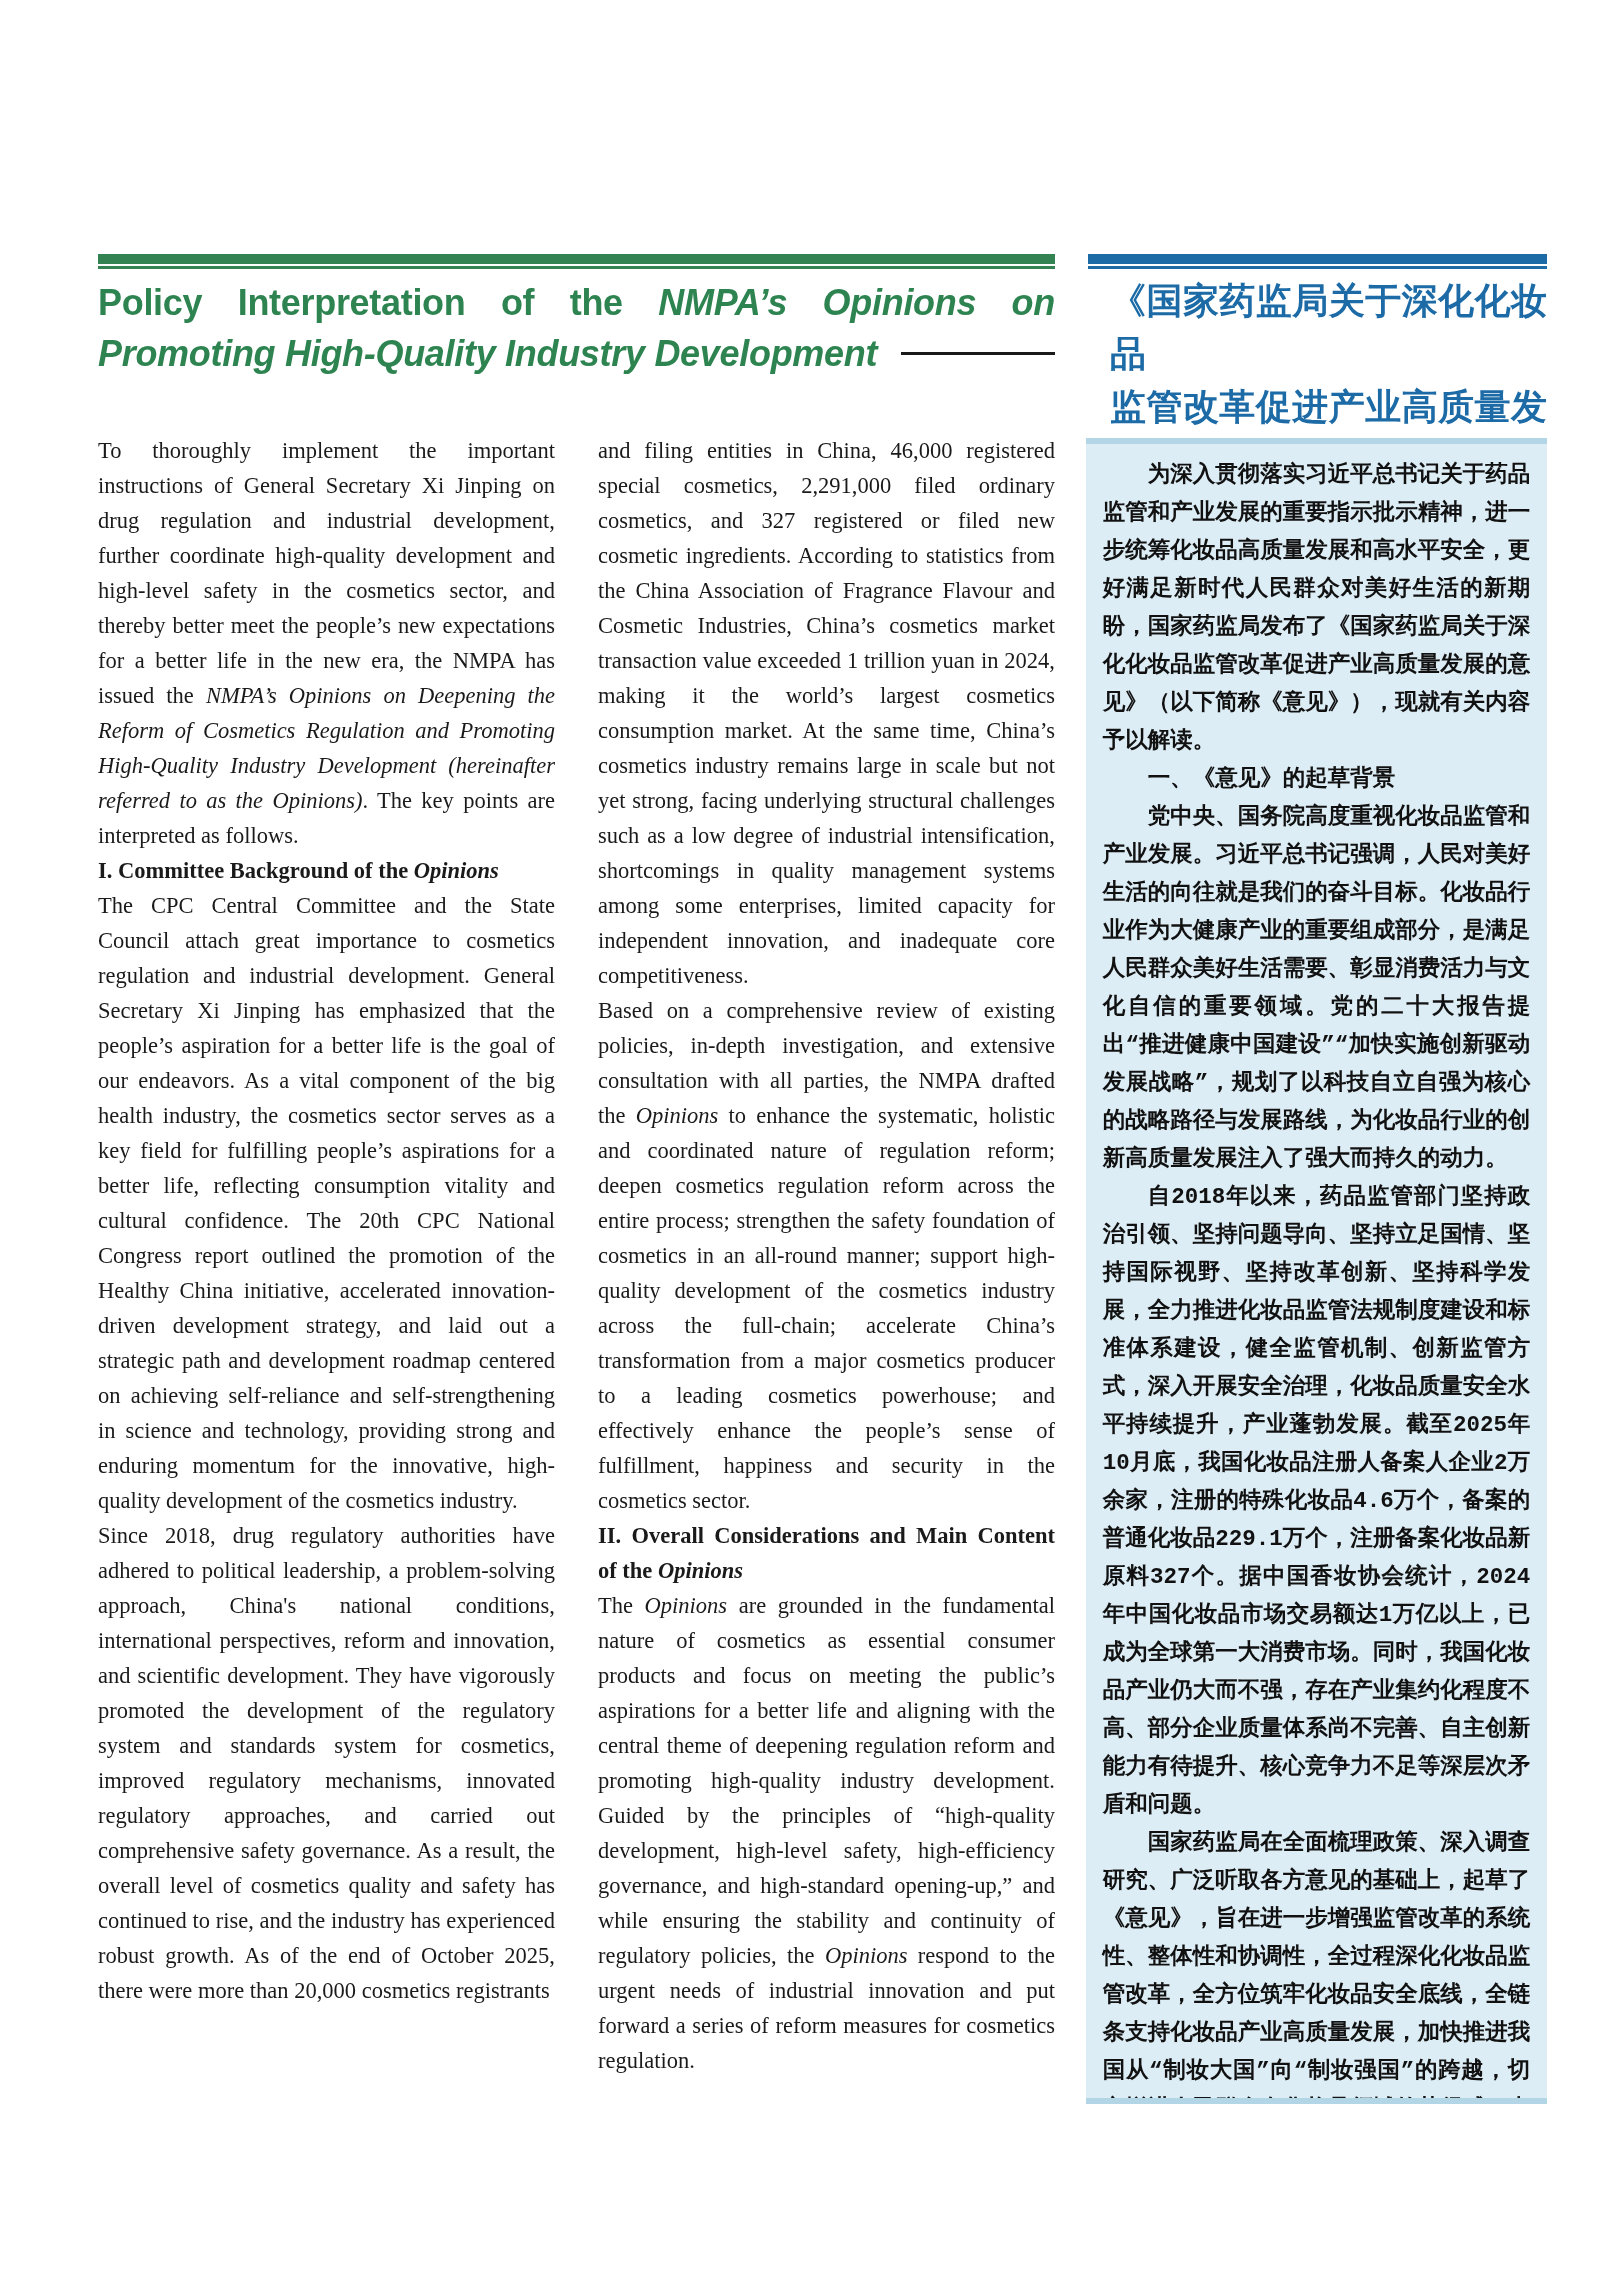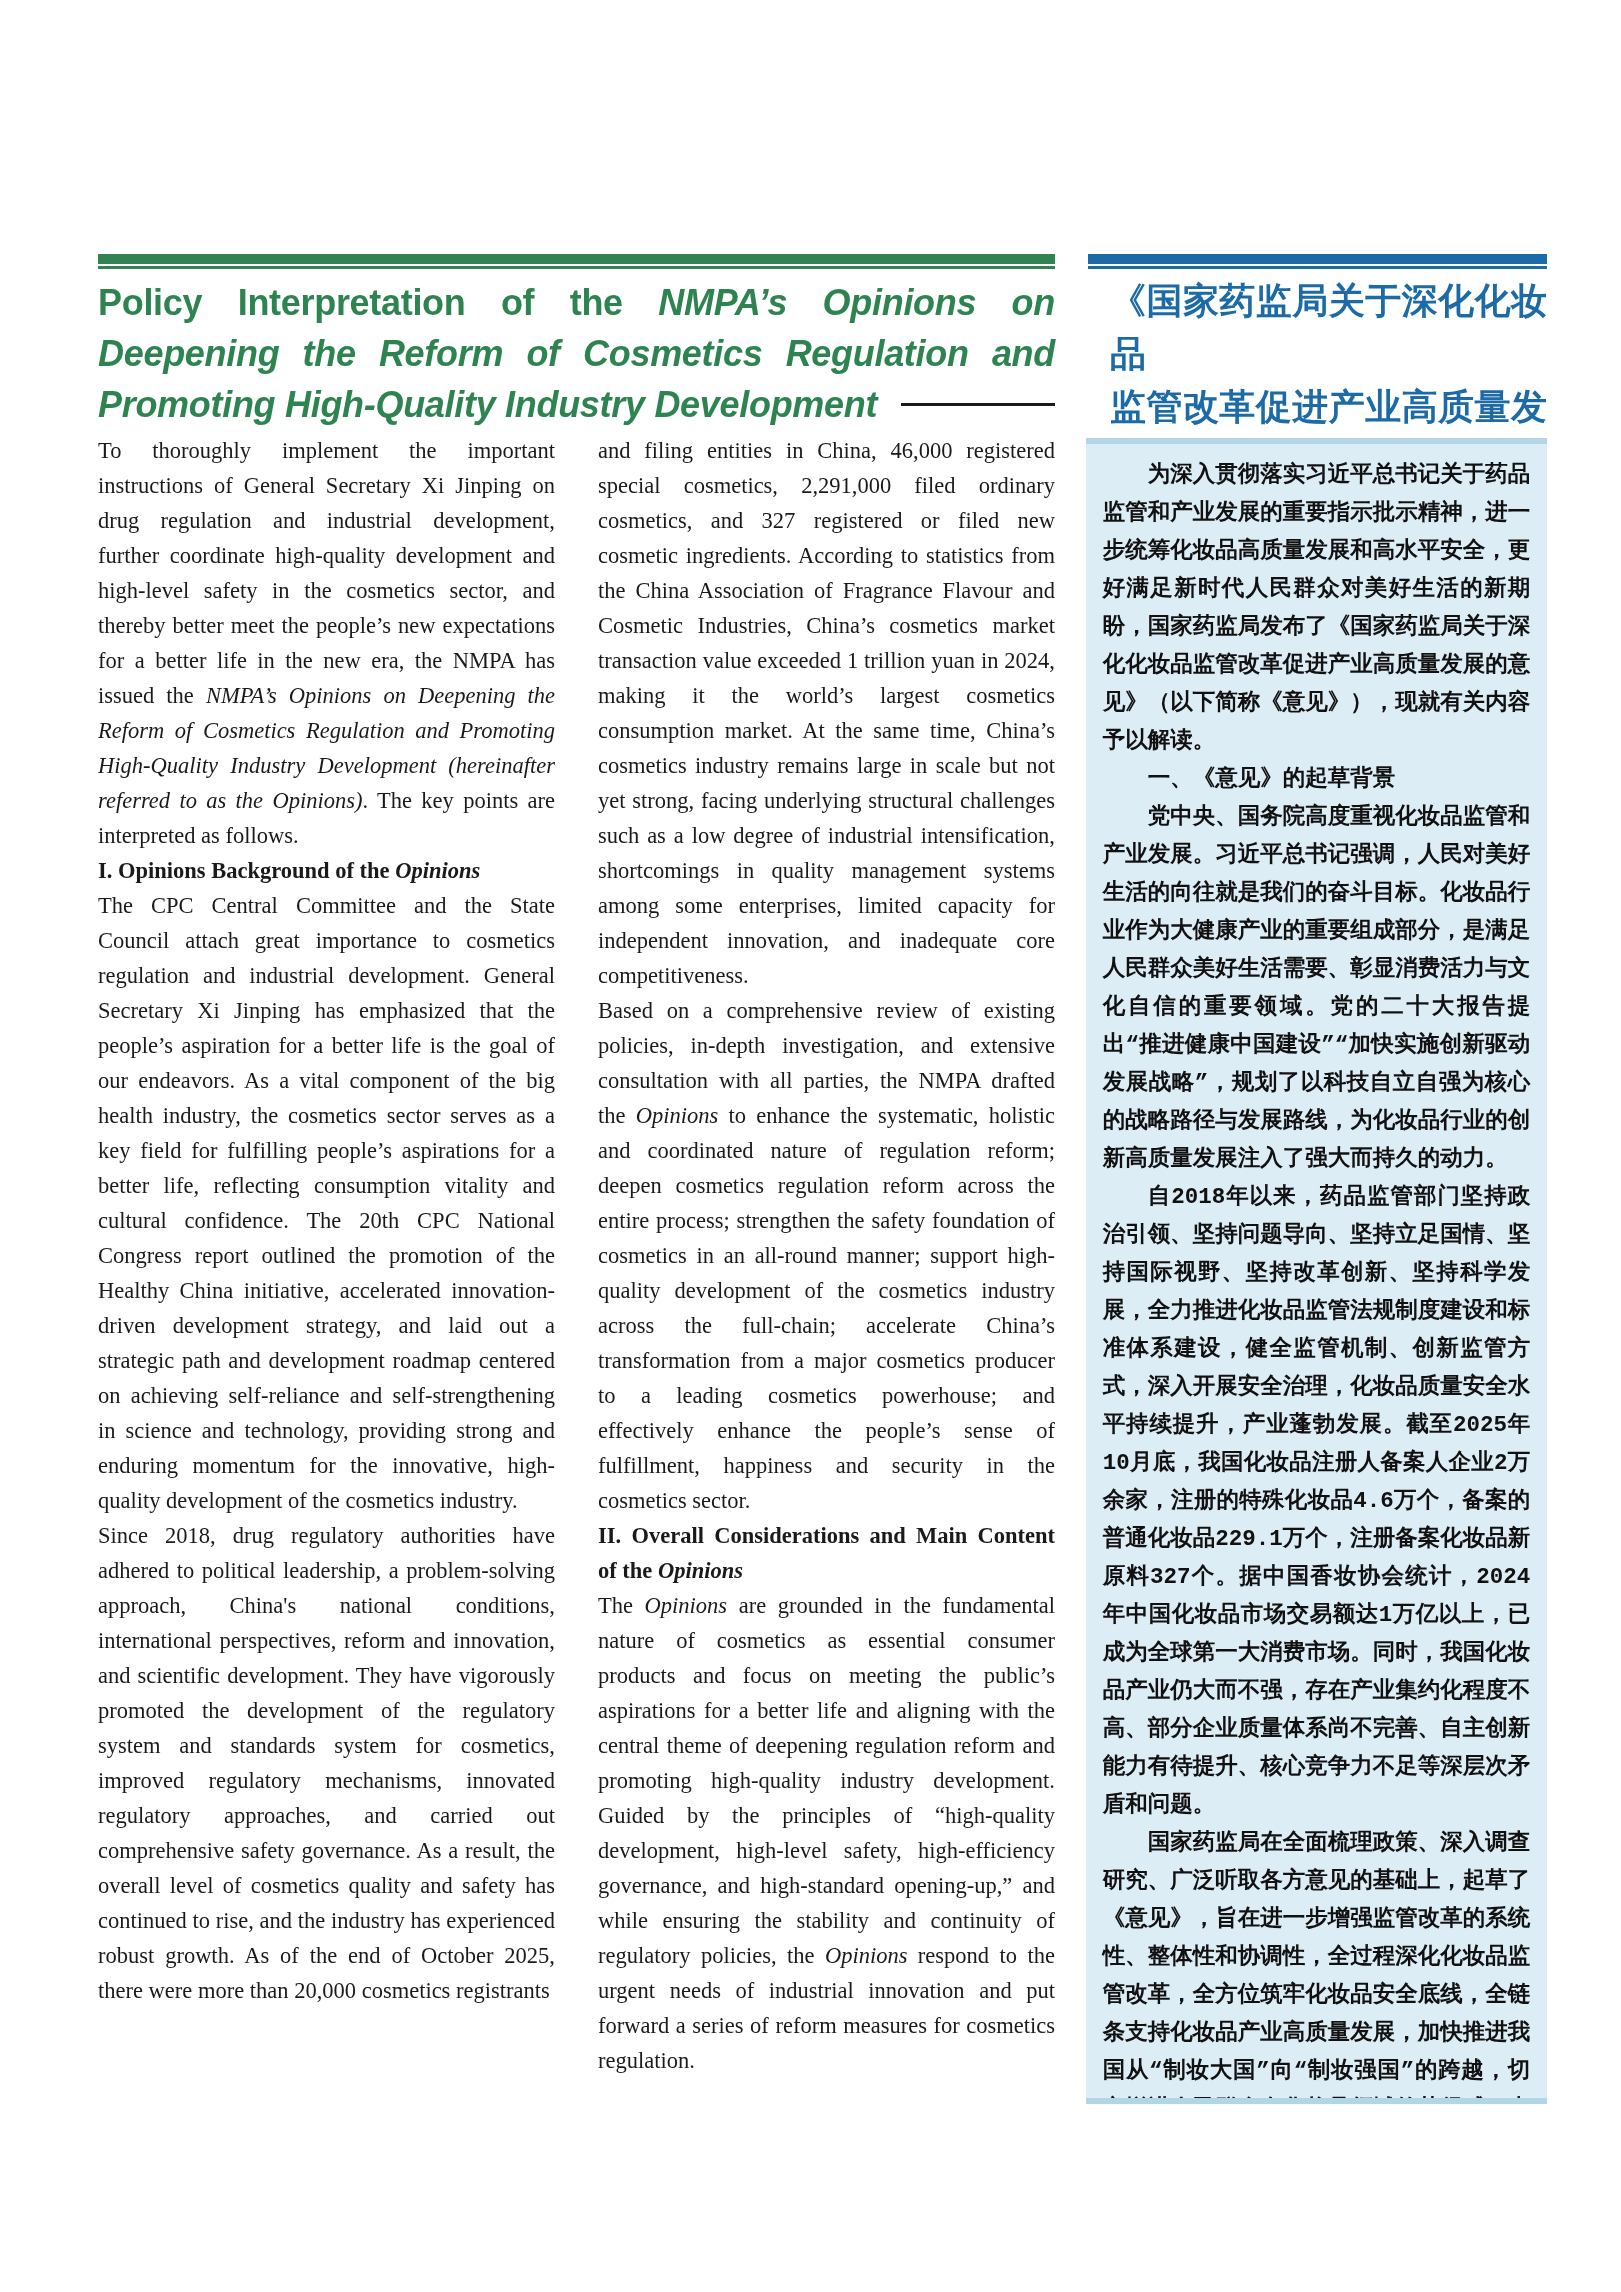--- a/index.html
+++ b/index.html
@@ -66,39 +66,38 @@
     <div class="thick"></div>
     <div class="thin"></div>
   </div>
   <div id="blue-bar" class="rulebar">
     <div class="thick"></div>
     <div class="thin"></div>
   </div>
 
   <div id="en-title">
     <div class="jline"><span>Policy Interpretation of the</span> <span class="it">NMPA’s Opinions on</span></div>
-    <div class="jline it">Deepening the Reform of Cosmetics Regulation and</div>
     <div class="lastline">
       <span class="it">Promoting High-Quality Industry Development</span>
       <span class="rule"></span>
     </div>
   </div>
 
   <div id="zh-title">
     <div class="jline">《国家药监局关于深化化妆品</div>
     <div class="jline">监管改革促进产业高质量发展</div>
     <div class="lastline">
       <span>的意见》政策解读</span>
       <span class="rule"></span>
     </div>
   </div>
 
   <div id="col1" class="encol">
     <p><span>To thoroughly implement the important instructions of General Secretary Xi Jinping on drug regulation and industrial development, further coordinate high-quality development and high-level safety in the cosmetics sector, and thereby better meet the people’s new expectations for a better life in the new era, the NMPA has issued the </span><span class="it">NMPA’s Opinions on Deepening the Reform of Cosmetics Regulation and Promoting High-Quality Industry Development (hereinafter referred to as the Opinions)</span><span>. The key points are interpreted as follows.</span></p>
-    <p class="hd"><span>I. Opinions Background of the </span><span class="it">Opinions</span></p>
+    <p class="hd"><span>I. Committee Background of the </span><span class="it">Opinions</span></p>
     <p>The CPC Central Committee and the State Council attach great importance to cosmetics regulation and industrial development. General Secretary Xi Jinping has emphasized that the people’s aspiration for a better life is the goal of our endeavors. As a vital component of the big health industry, the cosmetics sector serves as a key field for fulfilling people’s aspirations for a better life, reflecting consumption vitality and cultural confidence. The 20th CPC National Congress report outlined the promotion of the Healthy China initiative, accelerated innovation-driven development strategy, and laid out a strategic path and development roadmap centered on achieving self-reliance and self-strengthening in science and technology, providing strong and enduring momentum for the innovative, high-quality development of the cosmetics industry.</p>
     <p>Since 2018, drug regulatory authorities have adhered to political leadership, a problem-solving approach, China's national conditions, international perspectives, reform and innovation, and scientific development. They have vigorously promoted the development of the regulatory system and standards system for cosmetics, improved regulatory mechanisms, innovated regulatory approaches, and carried out comprehensive safety governance. As a result, the overall level of cosmetics quality and safety has continued to rise, and the industry has experienced robust growth. As of the end of October 2025, there were more than 20,000 cosmetics registrants</p>
   </div>
 
   <div id="col2" class="encol">
     <p>and filing entities in China, 46,000 registered special cosmetics, 2,291,000 filed ordinary cosmetics, and 327 registered or filed new cosmetic ingredients. According to statistics from the China Association of Fragrance Flavour and Cosmetic Industries, China’s cosmetics market transaction value exceeded 1 trillion yuan in 2024, making it the world’s largest cosmetics consumption market. At the same time, China’s cosmetics industry remains large in scale but not yet strong, facing underlying structural challenges such as a low degree of industrial intensification, shortcomings in quality management systems among some enterprises, limited capacity for independent innovation, and inadequate core competitiveness.</p>
     <p><span>Based on a comprehensive review of existing policies, in-depth investigation, and extensive consultation with all parties, the NMPA drafted the </span><span class="it">Opinions</span><span> to enhance the systematic, holistic and coordinated nature of regulation reform; deepen cosmetics regulation reform across the entire process; strengthen the safety foundation of cosmetics in an all-round manner; support high-quality development of the cosmetics industry across the full-chain; accelerate China’s transformation from a major cosmetics producer to a leading cosmetics powerhouse; and effectively enhance the people’s sense of fulfillment, happiness and security in the cosmetics sector.</span></p>
     <p class="hd"><span>II. Overall Considerations and Main Content of the </span><span class="it">Opinions</span></p>
     <p><span>The </span><span class="it">Opinions</span><span> are grounded in the fundamental nature of cosmetics as essential consumer products and focus on meeting the public’s aspirations for a better life and aligning with the central theme of deepening regulation reform and promoting high-quality industry development. Guided by the principles of “high-quality development, high-level safety, high-efficiency governance, and high-standard opening-up,” and while ensuring the stability and continuity of regulatory policies, the </span><span class="it">Opinions</span><span> respond to the urgent needs of industrial innovation and put forward a series of reform measures for cosmetics regulation.</span></p>
   </div>

